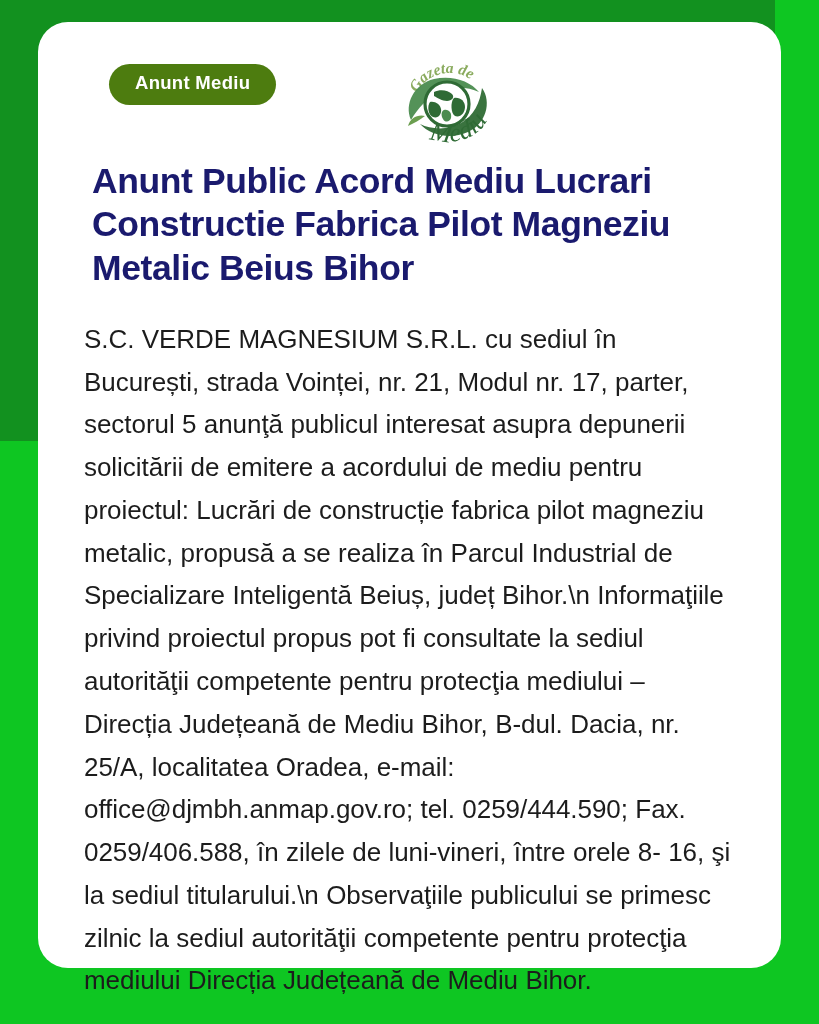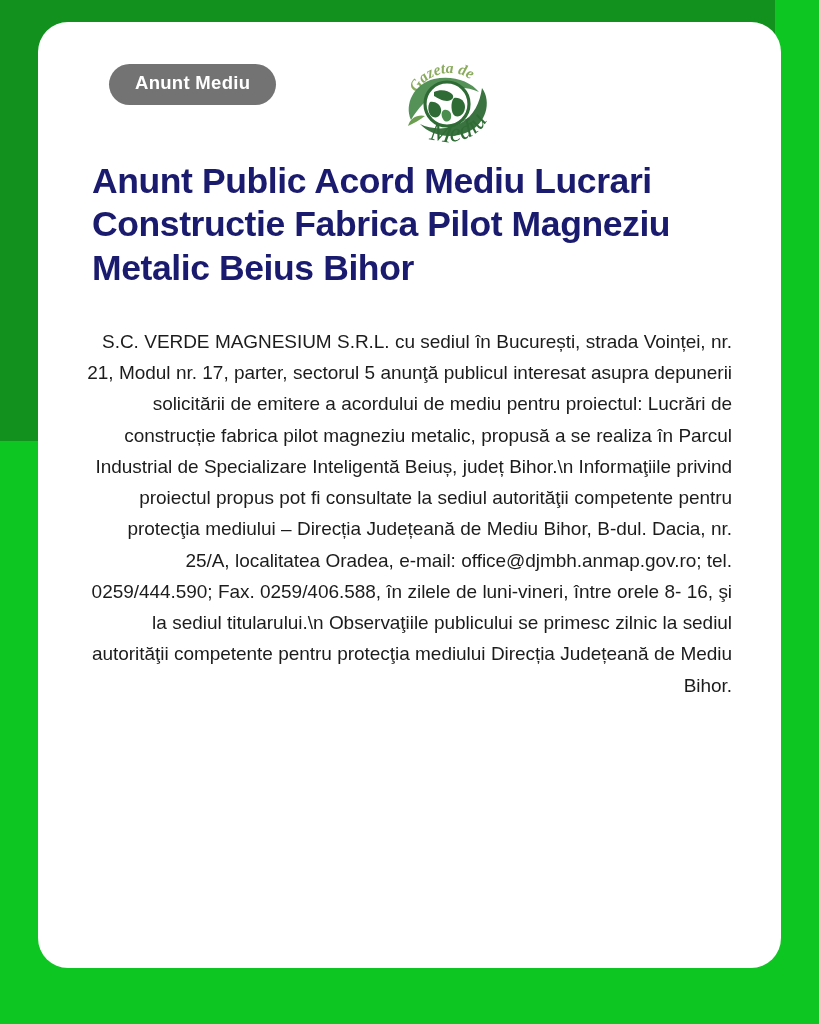--- a/index.html
+++ b/index.html
@@ -45,21 +45,21 @@
 
   
   .header-row {
     position: relative;
     height: 96px;
   }
   #badge {
     position: absolute;
     left: 25px;
     top: 16px;
-    background: #737373;
+    background: #4d7c0f;
     color: #ffffff;
     border-radius: 999px;
     padding: 10px 26px 12px 26px;
     font-size: 18.5px;
     font-weight: bold;
     letter-spacing: 0.3px;
     line-height: 1;
     white-space: nowrap;
   }
 
@@ -79,28 +79,27 @@
     color: #1a1a6e;
     font-size: 35.5px;
     font-weight: bold;
     line-height: 1.22;
     letter-spacing: -0.4px;
     max-width: 645px;
   }
 
   
   #body-text {
-    margin: 36px 0 0 0;
+    margin: 28px 0 0 0;
     color: #1c1c1c;
-    font-size: 19px;
+    font-size: 26px;
     line-height: 1.645;
     letter-spacing: -0.05px;
     max-width: 648px;
     word-spacing: 0.2px;
-    text-align: right;
   }
 </style>
 </head>
 <body>
 
 <div id="bg-base"></div>
 <div id="bg-dark-block"></div>
 
 <div id="card">
 

